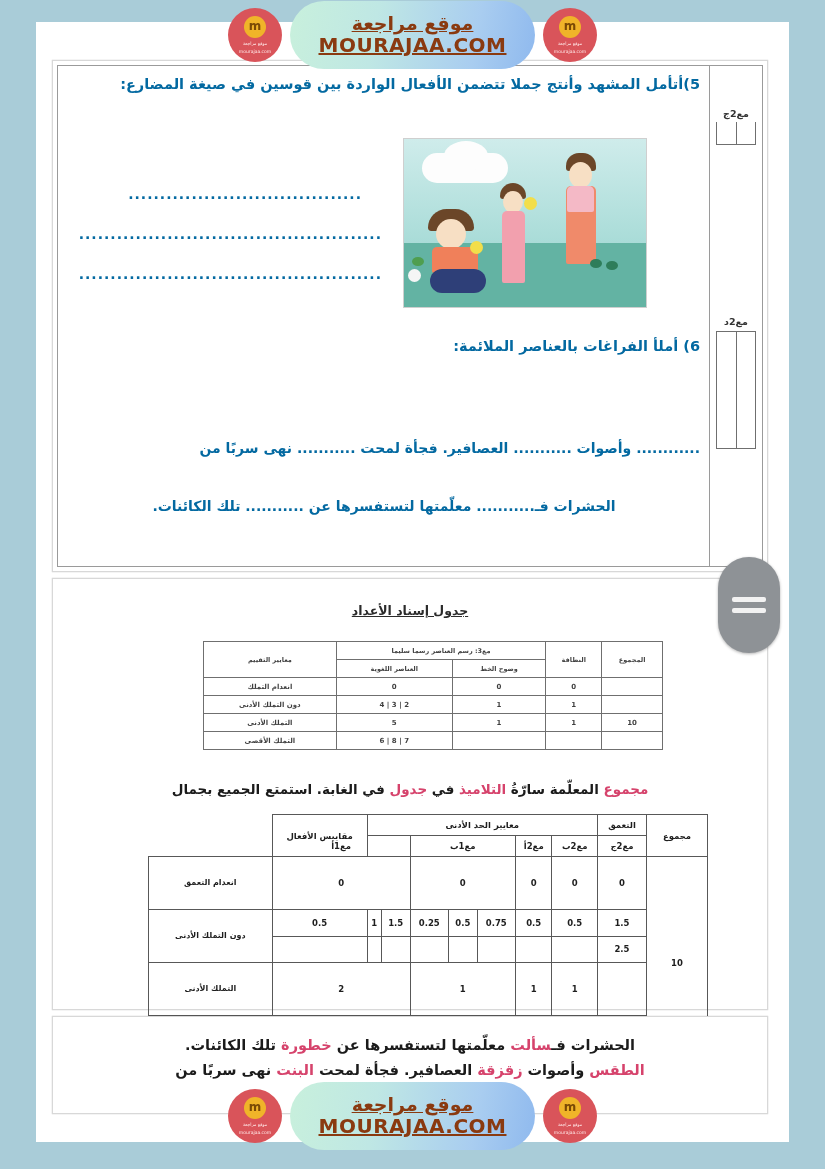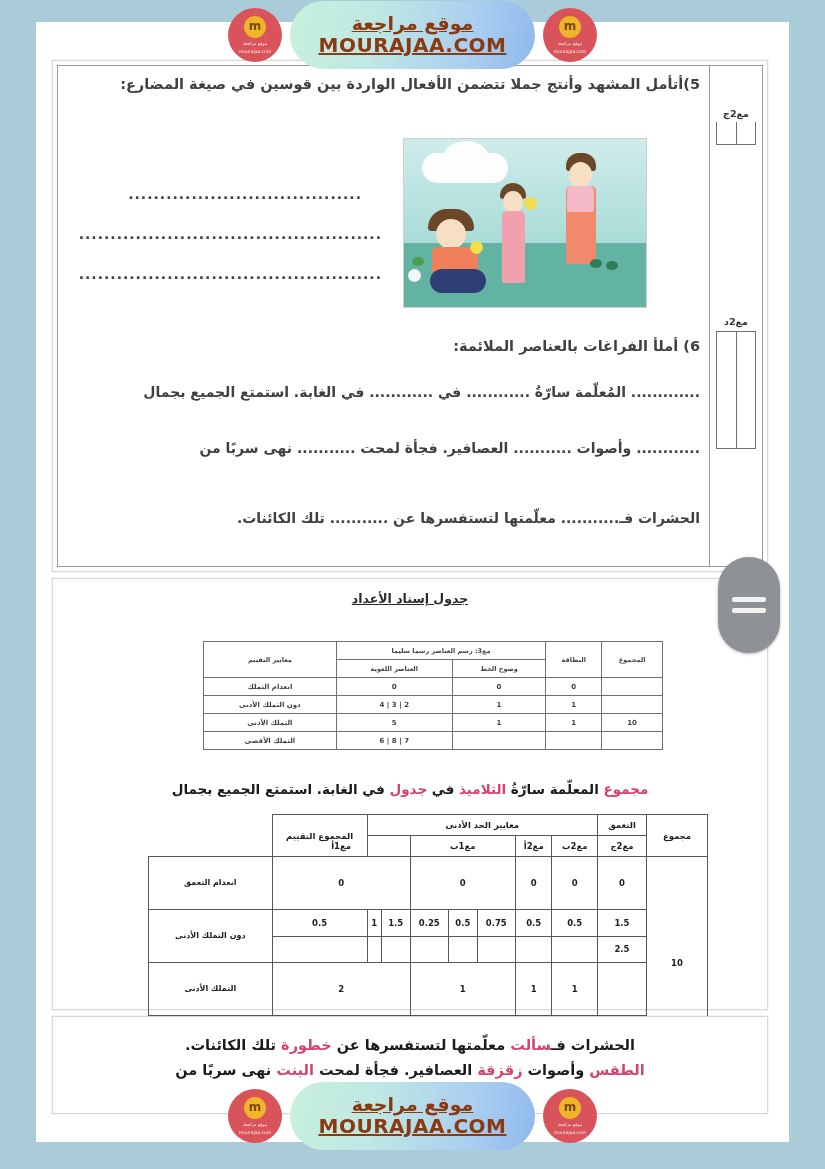--- a/index.html
+++ b/index.html
@@ -55,21 +55,21 @@
     font-size:12px;color:#7a4a05;font-weight:700;
   }
   .wm-logo-cap{
     font-size:4.5px;color:#ffe9e9;margin-top:3px;text-align:center;
     line-height:1.2;
   }
   
   .ar{
     direction:rtl;text-align:right;
     font-family:"DejaVu Sans","Liberation Sans",sans-serif;
-    color:#404040;
+    color:#0369a1;
   }
   .q-title{font-size:14.5px;font-weight:700;letter-spacing:-.2px;}
   .q-body{font-size:14px;font-weight:700;}
   .dots{letter-spacing:1px;font-weight:700;}
   
   #exercise-block{left:16px;top:38px;width:714px;height:510px;}
   .ex-inner{position:absolute;inset:4px;border:1px solid #9a9a9a;}
   .margin-col{
     position:absolute;top:0;right:0;width:52px;height:100%;
     border-left:1px solid #9a9a9a;
@@ -104,21 +104,21 @@
   .fig{position:absolute;}
   .fig .head{position:absolute;width:22px;height:22px;border-radius:50%;background:#f7dfc4;}
   .fig .hair{position:absolute;width:26px;height:15px;border-radius:13px 13px 3px 3px;background:#7b5534;}
   .fig .body{position:absolute;border-radius:5px 5px 2px 2px;}
   .flower{position:absolute;width:13px;height:13px;border-radius:50%;background:#f2de4a;}
   .leaf{position:absolute;width:12px;height:9px;border-radius:50%;background:#4f9e4f;}
   
   #grading-block{left:16px;top:556px;width:714px;height:430px;}
   .tbl-caption{
     text-align:center;font-size:12.5px;font-weight:700;color:#2b2b2b;
-    text-decoration:underline;direction:rtl;margin-top:12px;
+    text-decoration:underline;direction:rtl;margin-top:24px;
   }
   table.grid{
     border-collapse:collapse;direction:rtl;color:#1e1e1e;
     font-family:"DejaVu Sans","Liberation Sans",sans-serif;
   }
   table.grid td,table.grid th{
     border:1px solid #585858;text-align:center;vertical-align:middle;
     font-weight:700;
   }
   
@@ -227,27 +227,24 @@
 
         <div class="leaf" style="left:8px;top:118px;"></div>
         <div class="flower" style="left:4px;top:130px;background:#f5f5f5;"></div>
         <div class="leaf" style="left:186px;top:120px;background:#2e7d5a;"></div>
         <div class="leaf" style="left:202px;top:122px;background:#2e7d5a;"></div>
       </div>
 
       <div class="q-area ar" style="top:272px;">
         <div class="q-title">6) أملأ الفراغات بالعناصر الملائمة:</div>
       </div>
-      <div class="q-area ar" style="top:318px;">
-        <div class="q-body">............. المُعلّمة سارّةُ ............ في ............ في الغابة. استمتع الجميع بجمال</div>
-      </div>
       <div class="q-area ar" style="top:374px;">
         <div class="q-body">............ وأصوات ........... العصافير. فجأة لمحت ........... نهى سربًا من</div>
       </div>
-      <div class="q-area ar" style="top:444px;">
+      <div class="q-area ar" style="top:432px;text-align:center;">
         <div class="q-body">الحشرات فـ........... معلّمتها لتستفسرها عن ........... تلك الكائنات.</div>
       </div>
     </div>
   </div>
 
   <div class="scan-block" id="grading-block">
     <div class="tbl-caption">جدول إسناد الأعداد</div>
 
     <div id="table-one-wrap">
       <table class="grid" id="table-one">
@@ -306,21 +303,21 @@
       <span class="hl">مجموع</span><span> المعلّمة سارّةُ </span><span class="hl">التلاميذ</span><span> في </span><span class="hl">جدول</span><span> في الغابة. استمتع الجميع بجمال</span>
     </div>
 
     <div id="table-two-wrap">
       <table class="grid" id="table-two">
         <tbody>
           <tr>
             <td rowspan="2" style="width:58px;">مجموع</td>
             <td>التعمق</td>
             <td colspan="7">معايير الحد الأدنى</td>
-            <td rowspan="2" style="width:92px;">المجموع التقييم</td>
+            <td rowspan="2" style="width:92px;">مقاييس الأفعال</td>
           </tr>
           <tr>
             <td>مع2ج</td>
             <td>مع2ب</td>
             <td>مع2أ</td>
             <td colspan="3">مع1ب</td>
             <td colspan="3">مع1أ</td>
           </tr>
 
           <tr>

